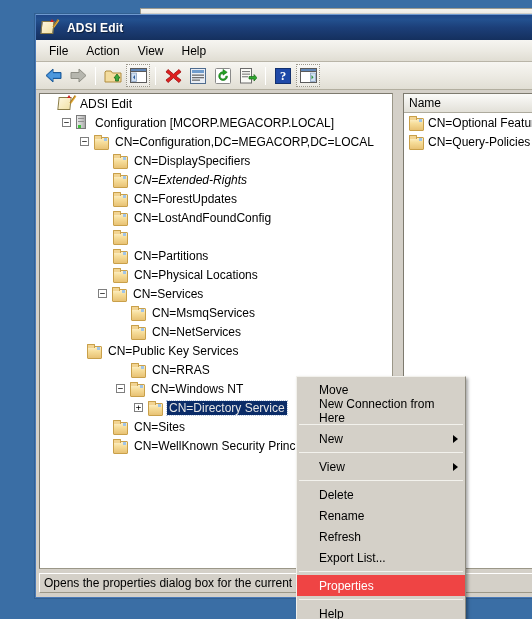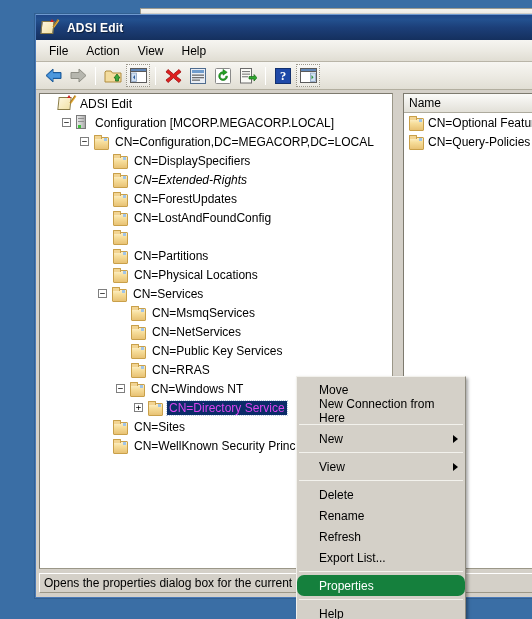--- a/index.html
+++ b/index.html
@@ -120,21 +120,21 @@
     height: 19px;
     display: flex; align-items: center;
     font-size: 12px; color: #000;
     white-space: nowrap;
     cursor: default;
     position: relative;
   }
   .tree-label { padding: 0 2px; }
   .tree-row.selected .tree-label {
     background: #0b2c68;
-    color: #d946ef;
+    color: #e5e5e5;
     outline: 1px dotted #b9c8e0;
   }
   .expander {
     width: 9px; height: 9px;
     border: 1px solid #7f7f7f;
     background: #ffffff;
     display: inline-flex;
     align-items: center; justify-content: center;
     font-size: 9px; line-height: 7px;
     color: #000;
@@ -259,23 +259,22 @@
   }
   .ctx-item {
     height: 21px;
     display: flex; align-items: center;
     font-size: 12px; color: #000;
     padding-left: 22px; padding-right: 8px;
     cursor: default;
     position: relative;
   }
   .ctx-item.highlighted {
-    background: #15803d;
+    background: #ef4444;
     color: #ffffff;
-    border-radius: 7px;
   }
   .ctx-sep {
     height: 1px;
     background: #a6a398;
     border-bottom: 1px solid #f3f2ed;
     margin: 3px 2px;
   }
   .ctx-arrow {
     position: absolute; right: 7px; top: 50%;
     transform: translateY(-50%);
@@ -473,21 +472,21 @@
             </span>
             <span class="tree-label">CN=MsmqServices</span>
           </div>
           <div class="tree-row" style="padding-left: 76px;">
             <span class="expander-spacer"></span>
             <span class="ico folder">
               <span class="tab-dot"></span>
             </span>
             <span class="tree-label">CN=NetServices</span>
           </div>
-          <div class="tree-row" style="padding-left: 76px;">
+          <div class="tree-row" style="padding-left: 32px;">
             <span class="expander-spacer"></span>
             <span class="ico folder">
               <span class="tab-dot"></span>
             </span>
             <span class="tree-label">CN=Public Key Services</span>
           </div>
           <div class="tree-row" style="padding-left: 76px;">
             <span class="expander-spacer"></span>
             <span class="ico folder">
               <span class="tab-dot"></span>

